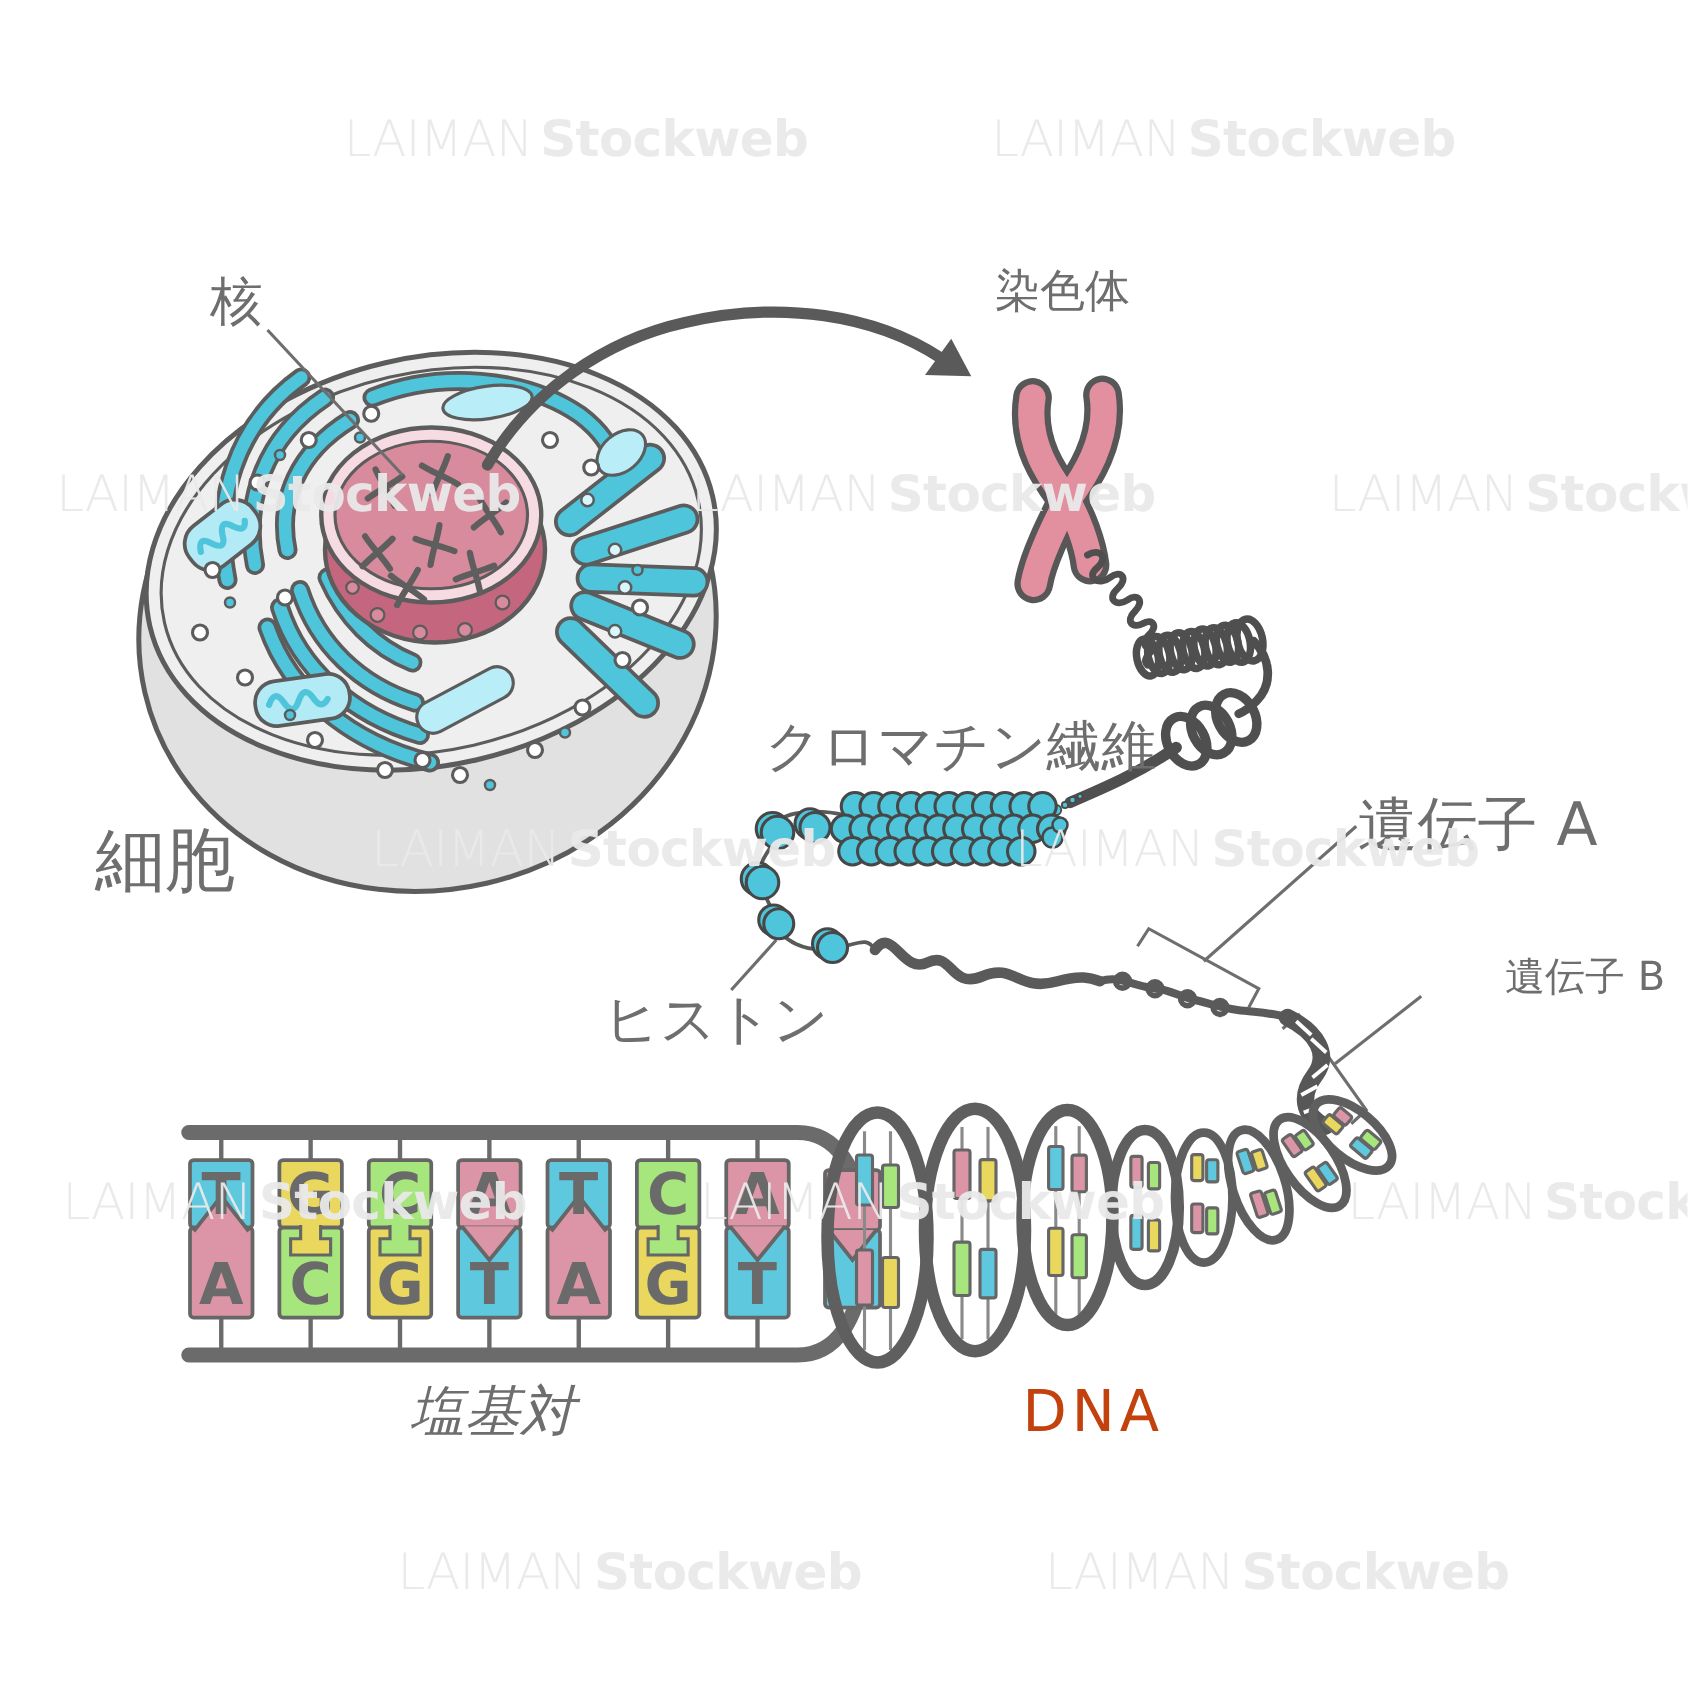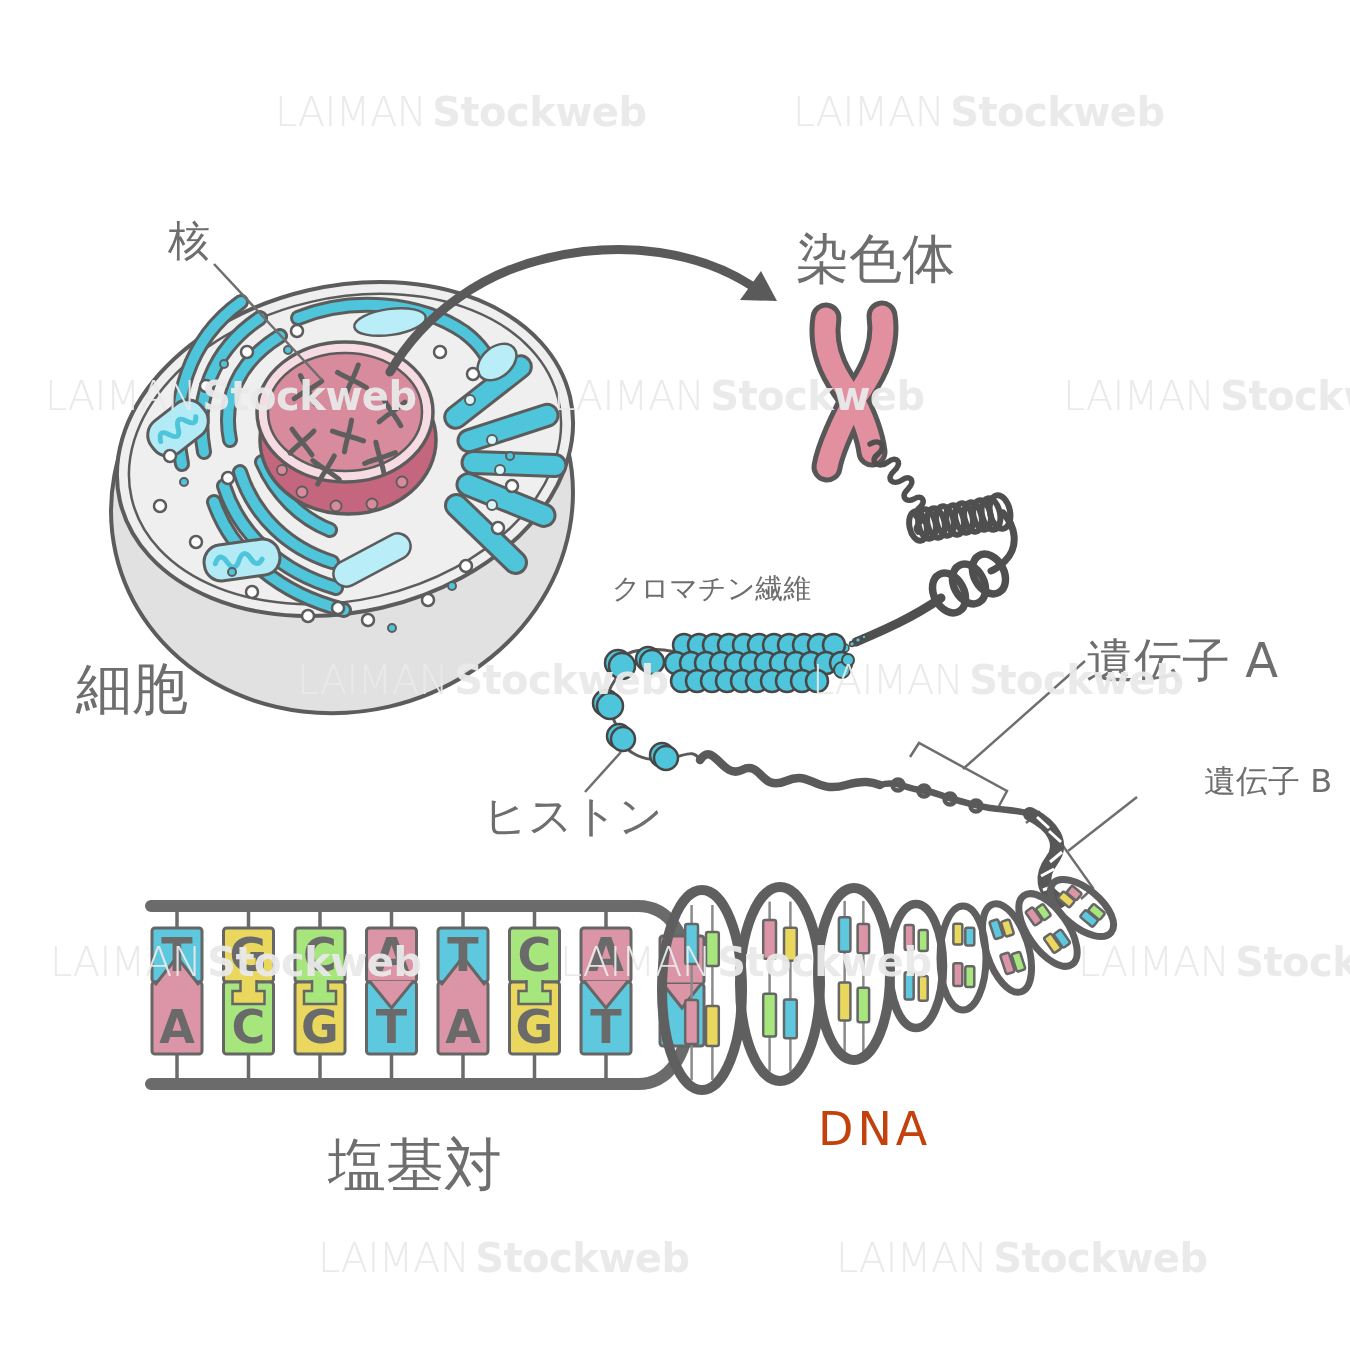--- a/index.html
+++ b/index.html
@@ -425,27 +425,27 @@
           <rect x="-7.9799999999999995" y="-25.080000000000002" width="9" height="15.200000000000001" rx="2" fill="#e9d75e" stroke="#666" stroke-width="2.5"></rect>
           <rect x="-7.9799999999999995" y="3.8000000000000003" width="9" height="16.72" rx="2" fill="#5ec9de" stroke="#666" stroke-width="2.5"></rect>
           <rect x="1.9000000000000001" y="-22.04" width="9" height="12.920000000000002" rx="2" fill="#dc95a6" stroke="#666" stroke-width="2.5"></rect>
           <rect x="1.9000000000000001" y="6.08" width="9" height="15.200000000000001" rx="2" fill="#a6e67c" stroke="#666" stroke-width="2.5"></rect>
           <ellipse cx="0" cy="0" rx="19" ry="38" fill="none" stroke="#5f5f5f" stroke-width="7"></ellipse>
         </g>
       </g>
 </svg>
 
 <div class="lbl" style="left:168px;top:218px;font-size:42px;">核</div>
-<div class="lbl" style="left:796px;top:230px;font-size:53px;">染色体</div>
-<div class="lbl" style="left:612px;top:574px;font-size:28px;">クロマチン繊維</div>
+<div class="lbl" style="left:796px;top:214px;font-size:36px;">染色体</div>
+<div class="lbl" style="left:612px;top:574px;font-size:44px;">クロマチン繊維</div>
 <div class="lbl" style="left:483px;top:792px;font-size:44px;">ヒストン</div>
 <div class="lbl" style="left:1086px;top:634px;font-size:48px;">遺伝子 A</div>
 <div class="lbl" style="left:1204px;top:764px;font-size:32px;">遺伝子 B</div>
 <div class="lbl" style="left:76px;top:658px;font-size:56px;">細胞</div>
-<div class="lbl" style="left:328px;top:1134px;font-size:58px;">塩基対</div>
+<div class="lbl" style="left:328px;top:1106px;font-size:44px;font-style:italic;">塩基対</div>
 <div class="lbl lbl-latin" style="left:818px;top:1104px;font-size:46px;">DNA</div>
 
 <div id="wm-layer">
       <div class="wm" style="left: 275px; top: 92px;"><span class="wm-a">LAIMAN</span><span class="wm-b">Stockweb</span></div>
       <div class="wm" style="left: 793px; top: 92px;"><span class="wm-a">LAIMAN</span><span class="wm-b">Stockweb</span></div>
       <div class="wm" style="left: 45px; top: 376px;"><span class="wm-a">LAIMAN</span><span class="wm-b">Stockweb</span></div>
       <div class="wm" style="left: 553px; top: 376px;"><span class="wm-a">LAIMAN</span><span class="wm-b">Stockweb</span></div>
       <div class="wm" style="left: 1063px; top: 376px;"><span class="wm-a">LAIMAN</span><span class="wm-b">Stockweb</span></div>
       <div class="wm" style="left: 297px; top: 660px;"><span class="wm-a">LAIMAN</span><span class="wm-b">Stockweb</span></div>
       <div class="wm" style="left: 812px; top: 660px;"><span class="wm-a">LAIMAN</span><span class="wm-b">Stockweb</span></div>

